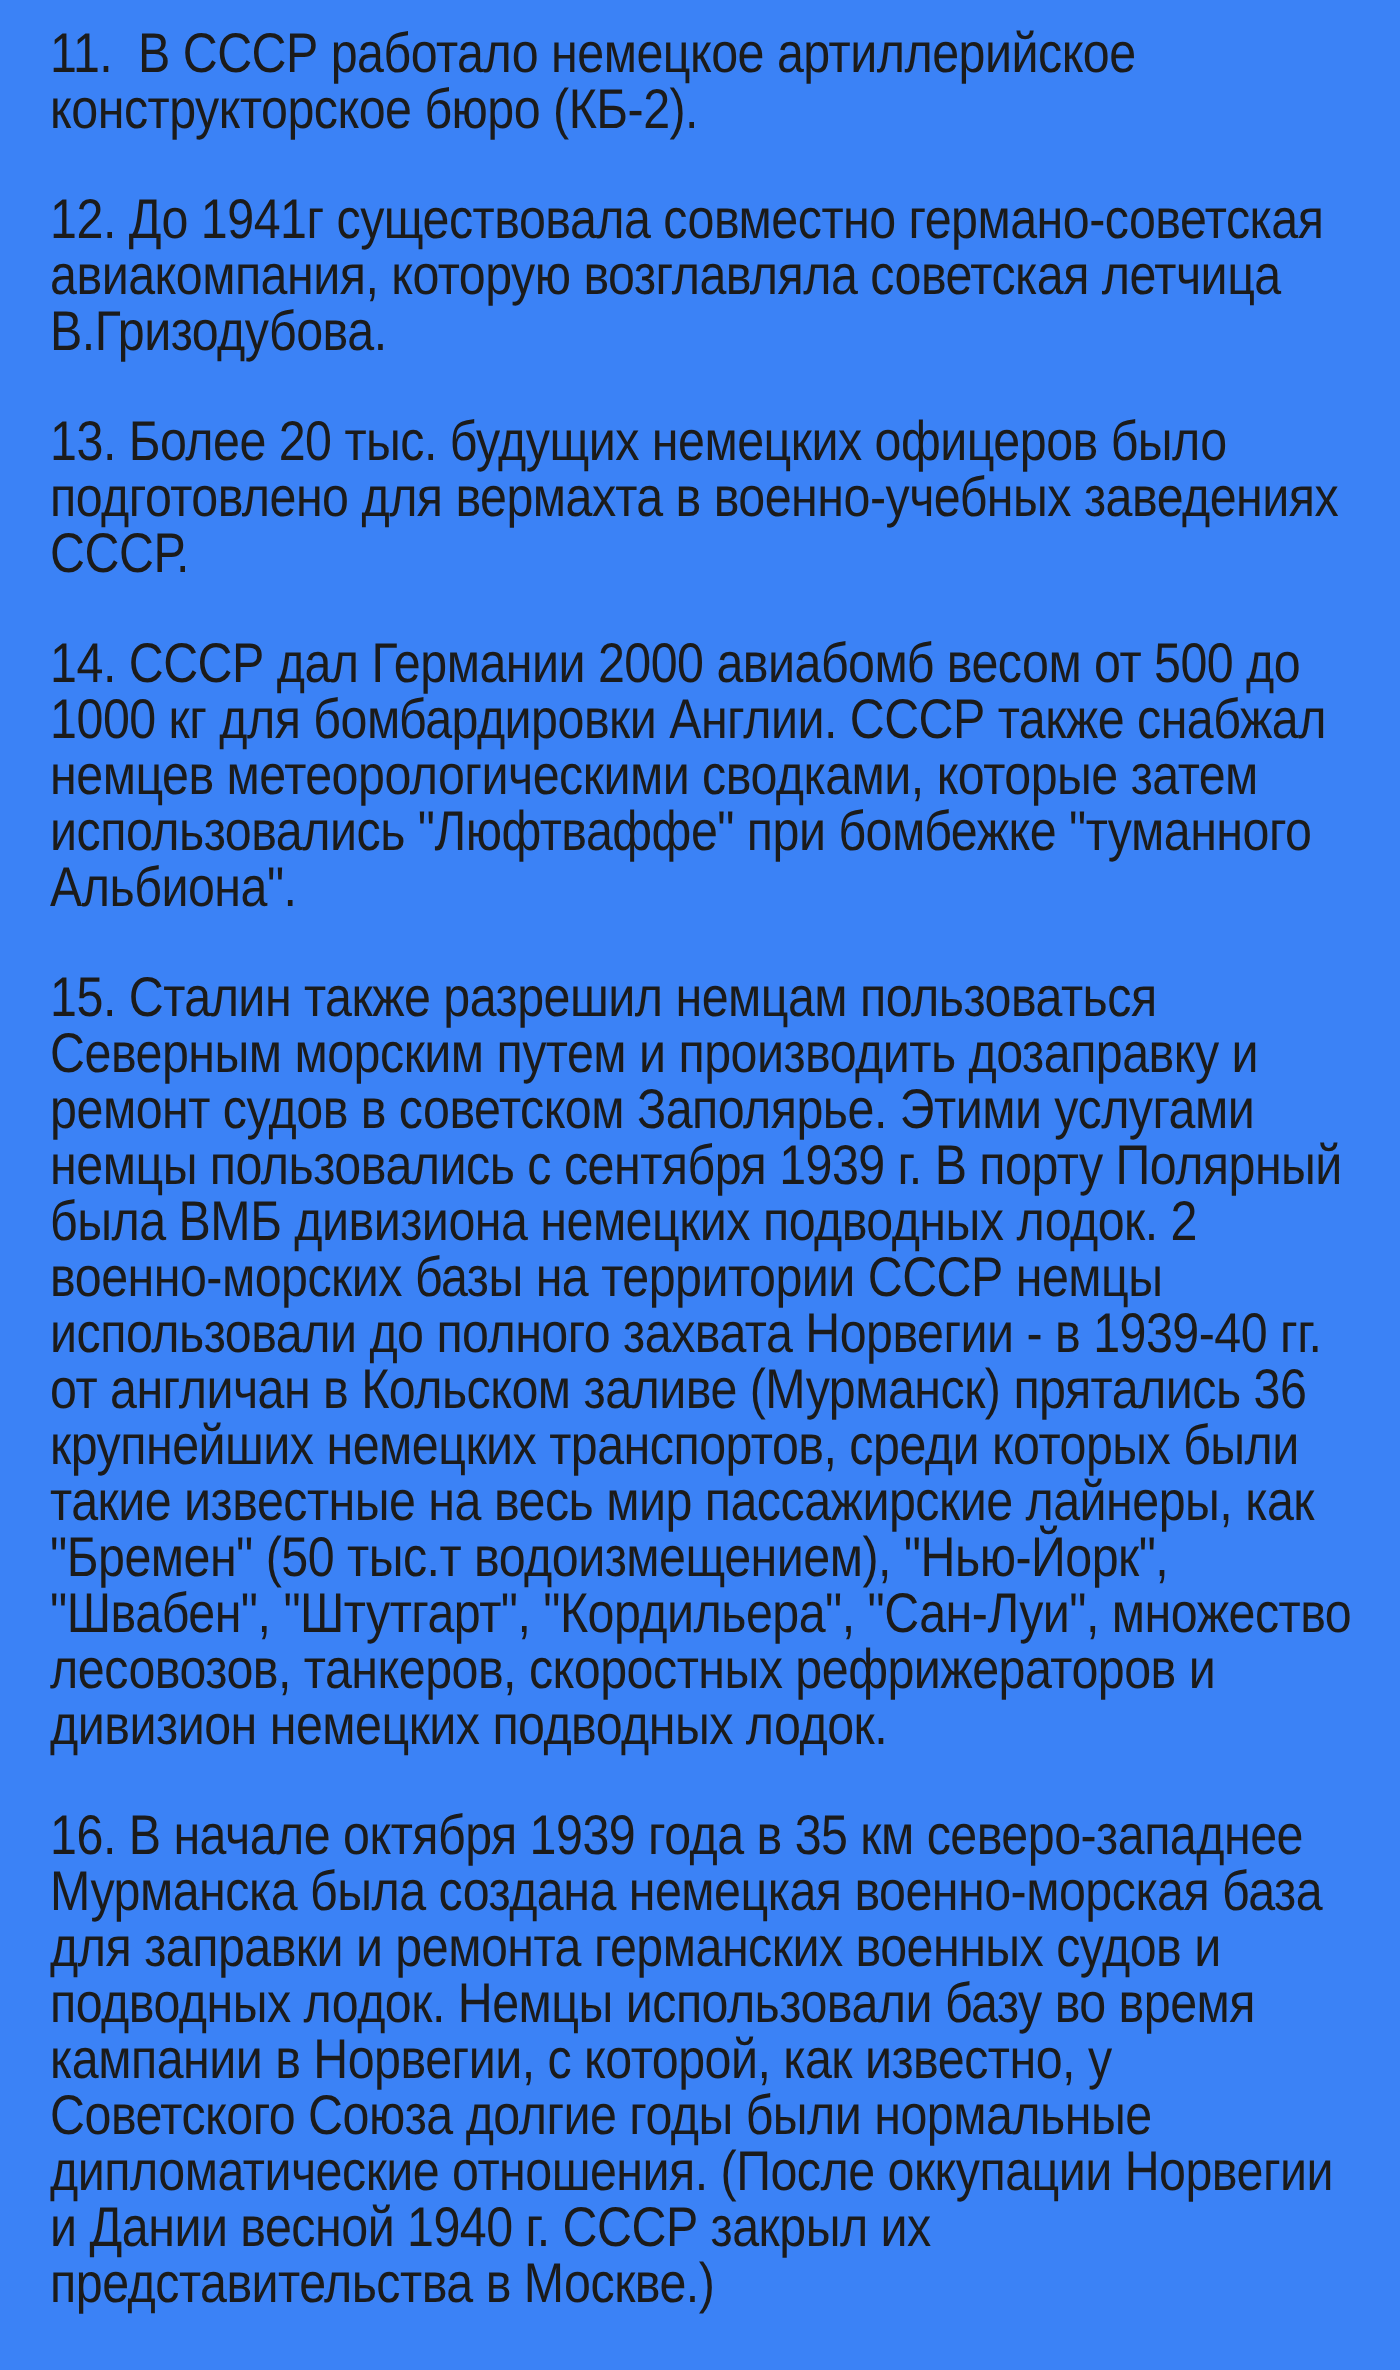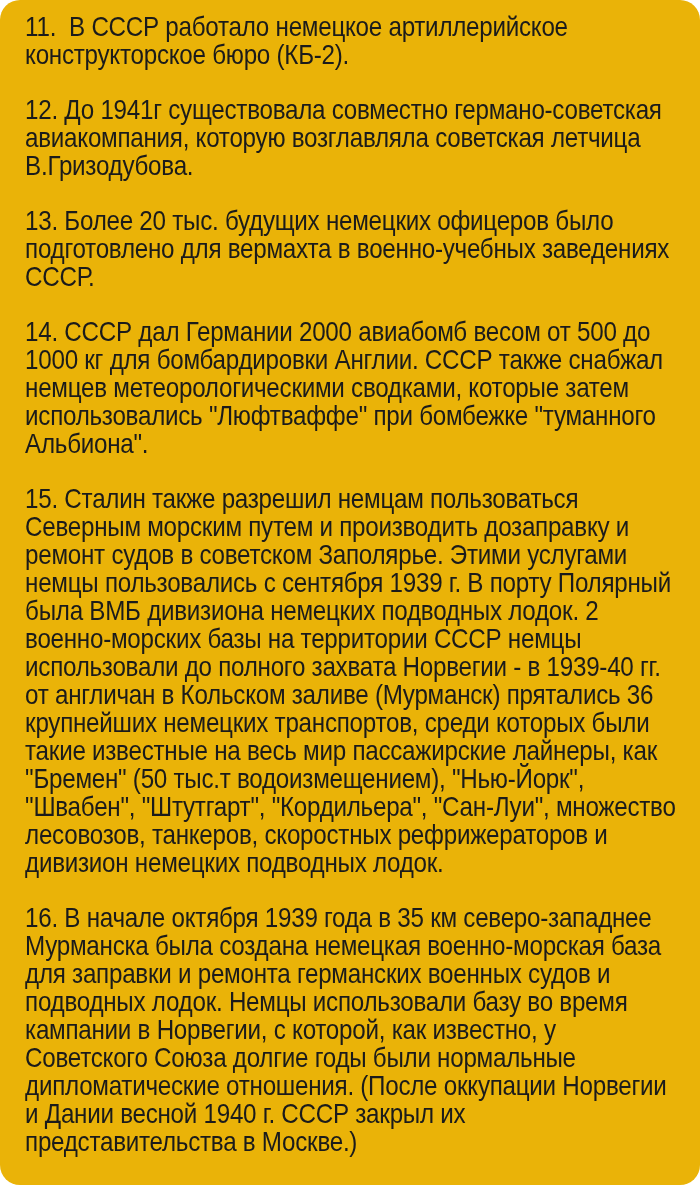--- a/index.html
+++ b/index.html
@@ -36,21 +36,21 @@
   .paragraph {
     margin: 0 0 27px 0;
   }
   .line {
     white-space: pre;
   }
 </style>
 </head>
 <body>
 
-<div class="page" style="background: #eab308; border-radius: 20px;">
+<div class="page" style="background: #3b82f6;">
   <div class="scale-wrap">
     <div class="document-body" style="color: rgb(27, 27, 27);">
         <div class="paragraph">
           <div class="line">11.  В СССР работало немецкое артиллерийское</div>
           <div class="line">конструкторское бюро (КБ-2).</div>
         </div>
         <div class="paragraph">
           <div class="line">12. До 1941г существовала совместно германо-советская</div>
           <div class="line">авиакомпания, которую возглавляла советская летчица</div>
           <div class="line">В.Гризодубова.</div>

